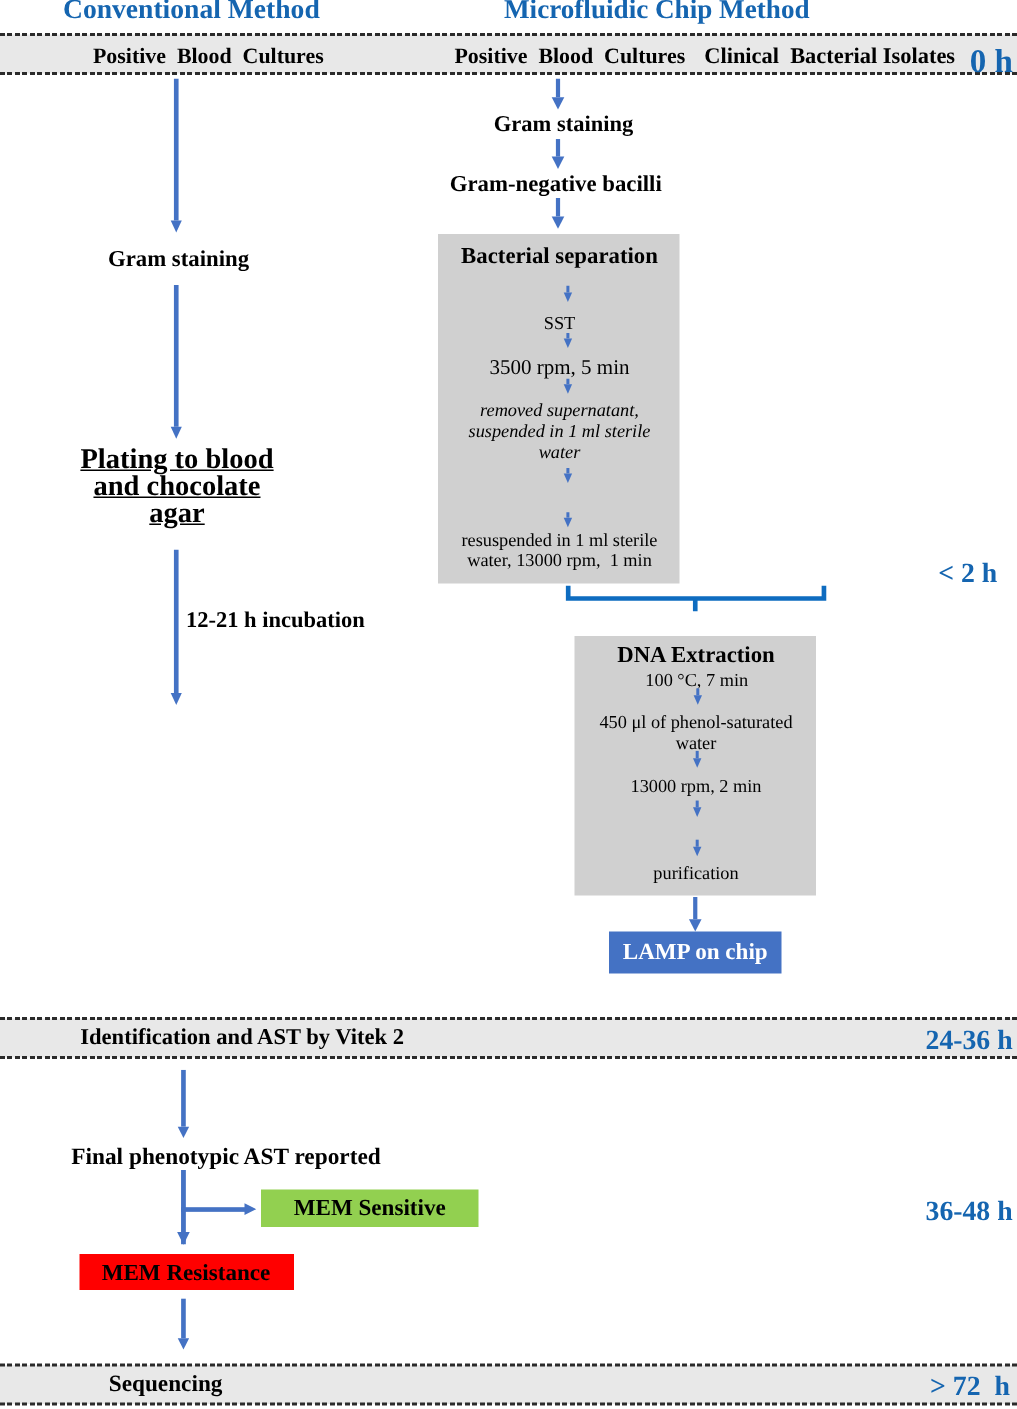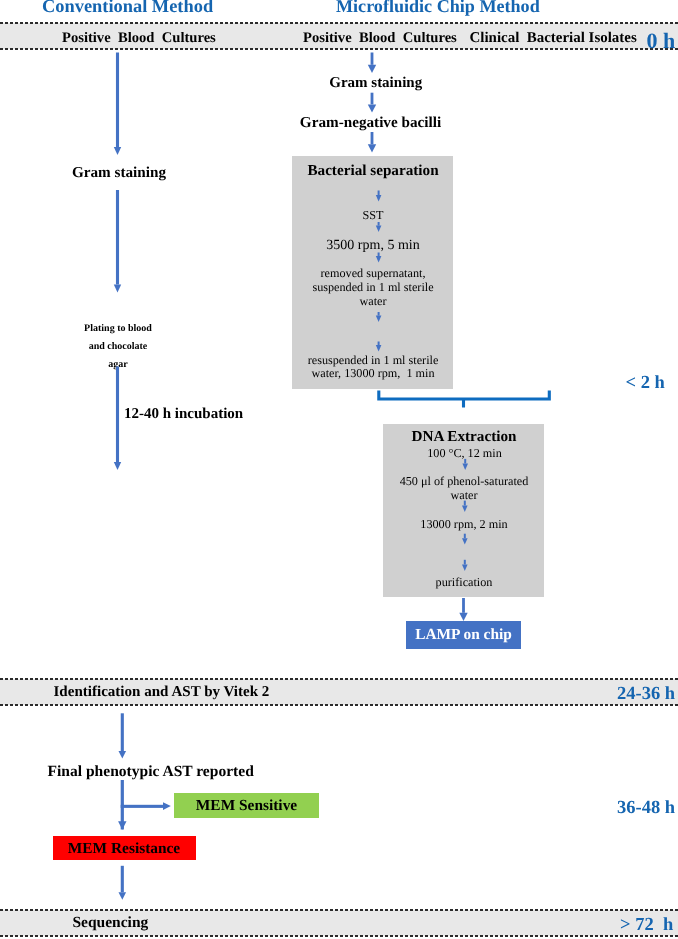--- a/index.html
+++ b/index.html
@@ -24,38 +24,38 @@
 <div class="txt b blue" style="left:42px;top:-3px;font-size:18.4px;">Conventional Method</div>
 <div class="txt b blue" style="left:336px;top:-3px;font-size:18.1px;">Microfluidic Chip Method</div>
 <div class="band" style="top:23px;height:26px;"></div>
 <div class="dashline" style="top:22px;"></div>
 <div class="dashline" style="top:48px;"></div>
 <div class="txt b" style="left:62px;top:31px;font-size:14.6px;">Positive  Blood  Cultures</div>
 <div class="txt b" style="left:303px;top:31px;font-size:14.6px;">Positive  Blood  Cultures</div>
 <div class="txt b" style="left:469.5px;top:31px;font-size:14.95px;">Clinical  Bacterial Isolates</div>
 <div class="txt b blue" style="left:646.5px;top:30.3px;font-size:22px;">0 h</div>
 <div class="ctrtxt b" style="left:19.0px;top:165.2px;width:200px;font-size:15.2px;">Gram staining</div>
-<div class="ctrtxt b" style="left:18.0px;top:320px;width:200px;font-size:10px;line-height:18.1px;">Plating to blood
+<div class="ctrtxt b" style="left:18.0px;top:298px;width:200px;font-size:19px;line-height:18.1px;text-decoration:underline;">Plating to blood
 and chocolate
 agar</div>
-<div class="txt b" style="left:124px;top:407px;font-size:15px;">12-40 h incubation</div>
+<div class="txt b" style="left:124px;top:407px;font-size:15px;">12-21 h incubation</div>
 <div class="ctrtxt b" style="left:265.7px;top:75.6px;width:220px;font-size:15px;">Gram staining</div>
 <div class="ctrtxt b" style="left:240.5px;top:114.5px;width:260px;font-size:15.2px;">Gram-negative bacilli</div>
 <div class="gbox" style="left:292px;top:156px;width:161px;height:233px;"></div>
 <div class="ctrtxt b" style="left:263.0px;top:163px;width:220px;font-size:15.2px;">Bacterial separation</div>
 <div class="ctrtxt" style="left:263.0px;top:208.5px;width:220px;font-size:12.2px;">SST</div>
 <div class="ctrtxt" style="left:263.0px;top:238.5px;width:220px;font-size:14px;">3500 rpm, 5 min</div>
-<div class="ctrtxt" style="left:263.0px;top:266px;width:220px;font-size:12.2px;line-height:14.1px;">removed supernatant,
+<div class="ctrtxt" style="left:263.0px;top:266px;width:220px;font-size:12.2px;line-height:14.1px;font-style:italic;">removed supernatant,
 suspended in 1 ml sterile
 water</div>
 <div class="ctrtxt" style="left:263.0px;top:354px;width:220px;font-size:12.2px;line-height:13.3px;">resuspended in 1 ml sterile
 water, 13000 rpm,  1 min</div>
 <div class="gbox" style="left:383px;top:424px;width:161px;height:173px;"></div>
 <div class="ctrtxt b" style="left:354.0px;top:428.7px;width:220px;font-size:15.2px;">DNA Extraction</div>
-<div class="ctrtxt" style="left:354.5px;top:446.5px;width:220px;font-size:12.2px;">100 °C, 12 min</div>
+<div class="ctrtxt" style="left:354.5px;top:446.5px;width:220px;font-size:12.2px;">100 °C, 7 min</div>
 <div class="ctrtxt" style="left:354.0px;top:474.2px;width:220px;font-size:12.2px;line-height:14.3px;">450 μl of phenol-saturated
 water</div>
 <div class="ctrtxt" style="left:354.0px;top:517.5px;width:220px;font-size:12.2px;">13000 rpm, 2 min</div>
 <div class="ctrtxt" style="left:354.0px;top:575.5px;width:220px;font-size:12.2px;">purification</div>
 <div class="cbox" style="left:406px;top:621px;width:115px;height:28px;background:#4472C4;"></div>
 <div class="ctrtxt b" style="left:383.5px;top:627px;width:160px;font-size:15.4px;color:#ffffff;">LAMP on chip</div>
 <div class="band" style="top:679px;height:26px;"></div>
 <div class="dashline" style="top:678px;"></div>
 <div class="dashline" style="top:704px;"></div>
 <div class="txt b" style="left:53.5px;top:684.8px;font-size:15.05px;">Identification and AST by Vitek 2</div>

